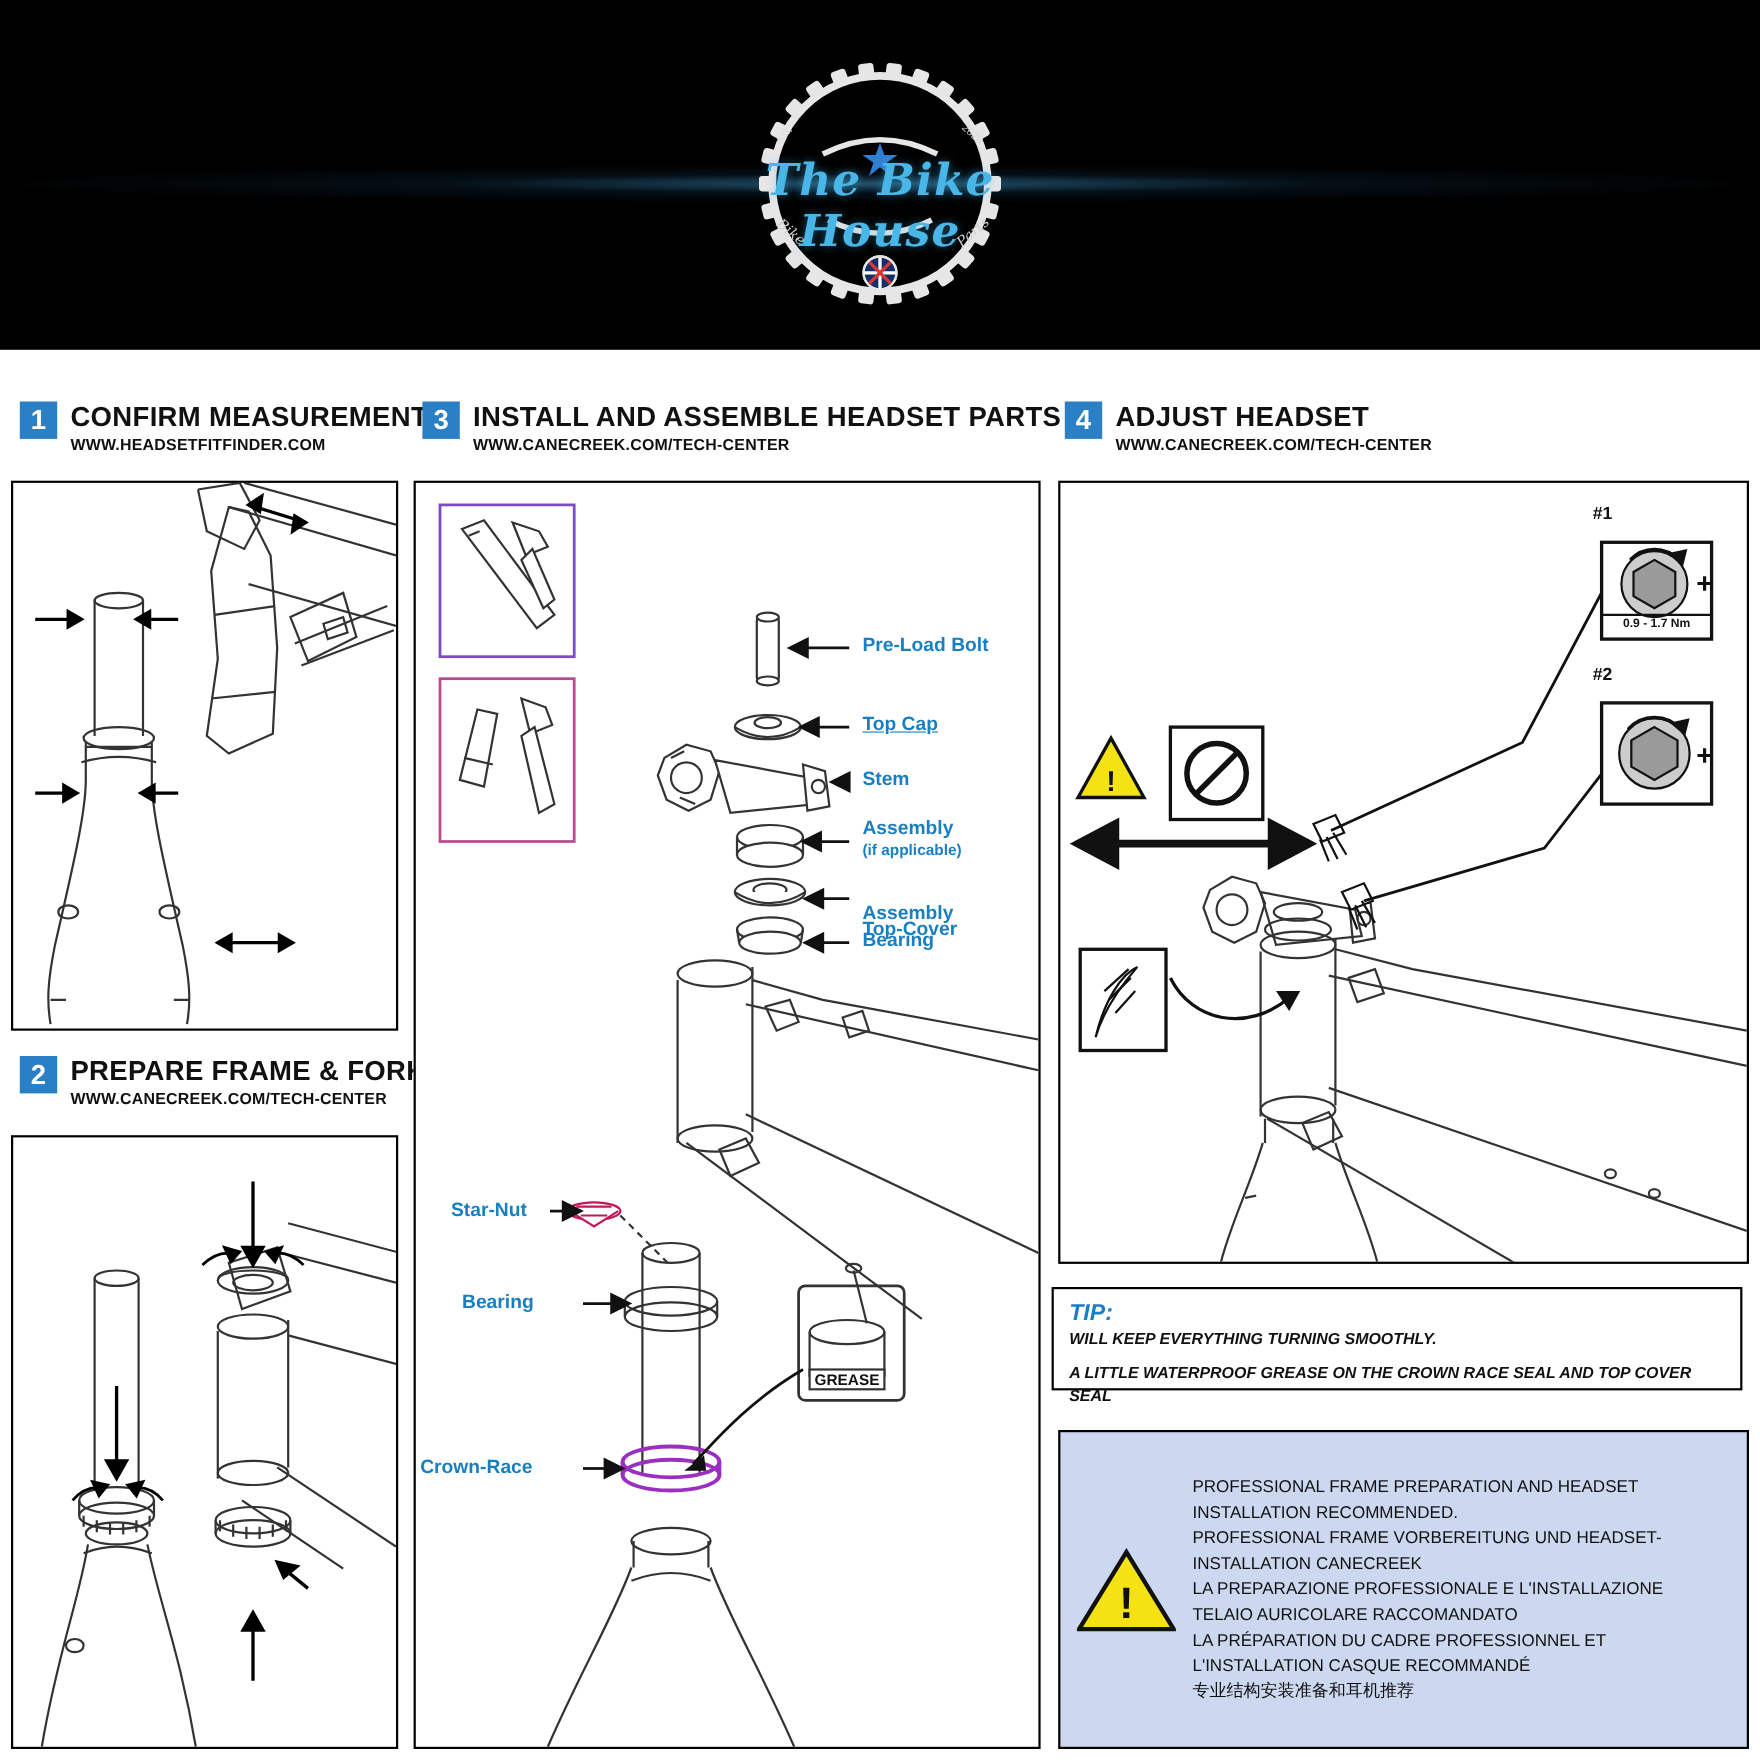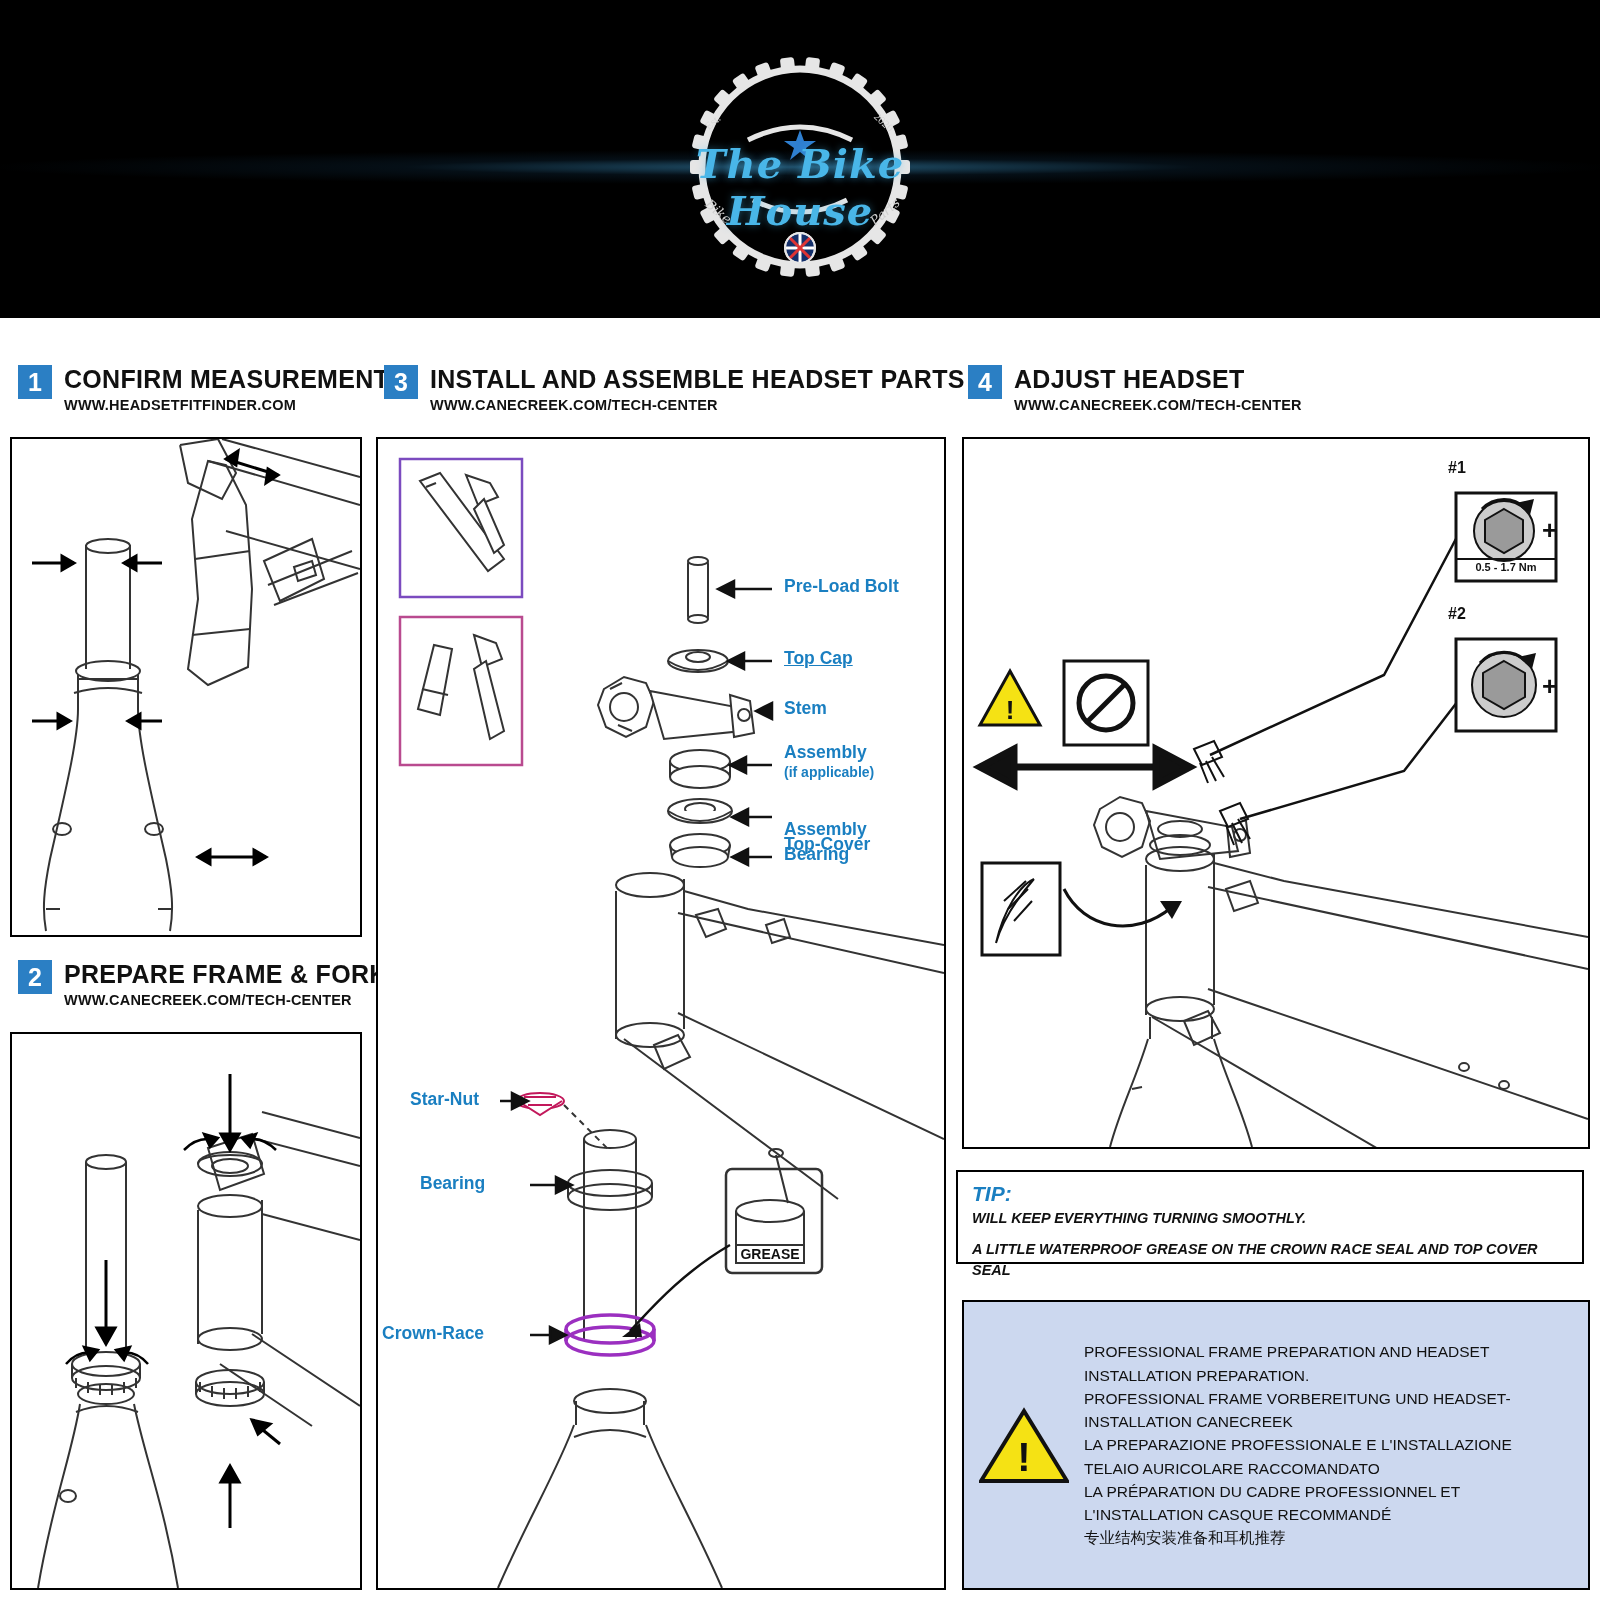--- a/index.html
+++ b/index.html
@@ -460,39 +460,39 @@
       <rect x="492" y="200" width="100" height="92" fill="#fff" stroke="#111" stroke-width="3"></rect>
       <circle cx="540" cy="246" r="32" fill="#ccc" stroke="#111" stroke-width="2"></circle>
       <polygon points="540,222 561,234 561,258 540,270 519,258 519,234" fill="#9a9a9a" stroke="#111" stroke-width="2"></polygon>
       <path d="M516 224 A32 32 0 0 1 564 224" stroke="#111" stroke-width="3" fill="none"></path>
       <polygon points="568,230 554,218 572,214" fill="#111"></polygon>
       <text x="578" y="256" font-size="26" font-weight="bold" font-family="Liberation Sans" fill="#111">+</text>
     </svg>
 
     <div class="boxlbl" style="left:484px;top:20px;">#1</div>
     <div class="boxlbl" style="left:484px;top:166px;">#2</div>
-    <div class="caption" style="left:492px;top:122px;width:100px;">0.5 - 1.7 Nm</div>
+    <div class="caption" style="left:492px;top:122px;width:100px;">0.9 - 1.7 Nm</div>
   </div>
 
   <div class="tip" style="left:956px;top:1170px;width:628px;height:94px;font-style:italic;">
     <div class="tip-title">TIP:</div>
     <div class="tip-body" style="margin-top:-2px;">WILL KEEP EVERYTHING TURNING SMOOTHLY.</div>
     <div class="tip-body">A LITTLE WATERPROOF GREASE ON THE CROWN RACE SEAL AND TOP COVER SEAL</div>
   </div>
 
   <div class="warn" style="left:962px;top:1300px;width:628px;height:290px;">
     <div style="width:120px;display:flex;align-items:center;justify-content:center;">
       <svg width="90" height="80" viewBox="0 0 90 80">
         <polygon points="45,6 88,76 2,76" fill="#f5e214" stroke="#111" stroke-width="4"></polygon>
         <text x="45" y="66" text-anchor="middle" font-size="40" font-weight="bold" font-family="Liberation Sans" fill="#111">!</text>
       </svg>
     </div>
     <div class="warn-txt">
       <div>PROFESSIONAL FRAME PREPARATION AND HEADSET</div>
-      <div>INSTALLATION PREPARATION.</div>
+      <div>INSTALLATION RECOMMENDED.</div>
       <div>PROFESSIONAL FRAME VORBEREITUNG UND HEADSET-</div>
       <div>INSTALLATION CANECREEK</div>
       <div>LA PREPARAZIONE PROFESSIONALE E L'INSTALLAZIONE</div>
       <div>TELAIO AURICOLARE RACCOMANDATO</div>
       <div>LA PRÉPARATION DU CADRE PROFESSIONNEL ET</div>
       <div>L'INSTALLATION CASQUE RECOMMANDÉ</div>
       <div>专业结构安装准备和耳机推荐</div>
     </div>
   </div>
 

